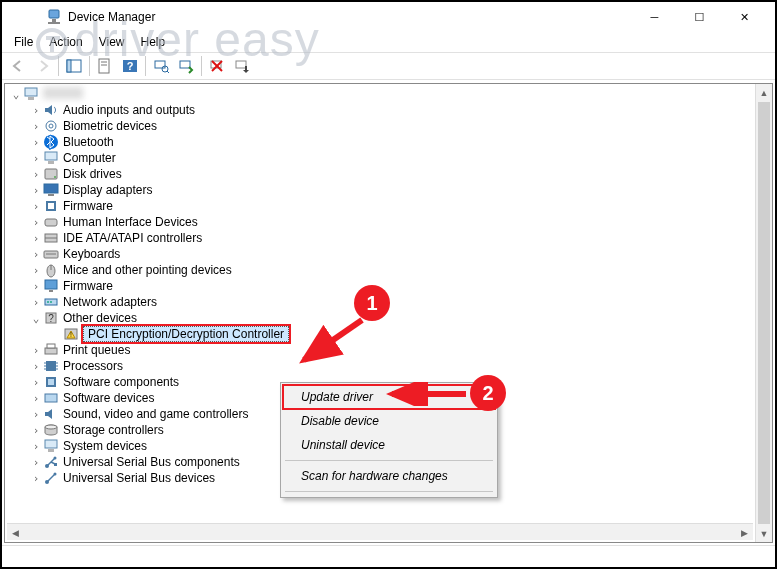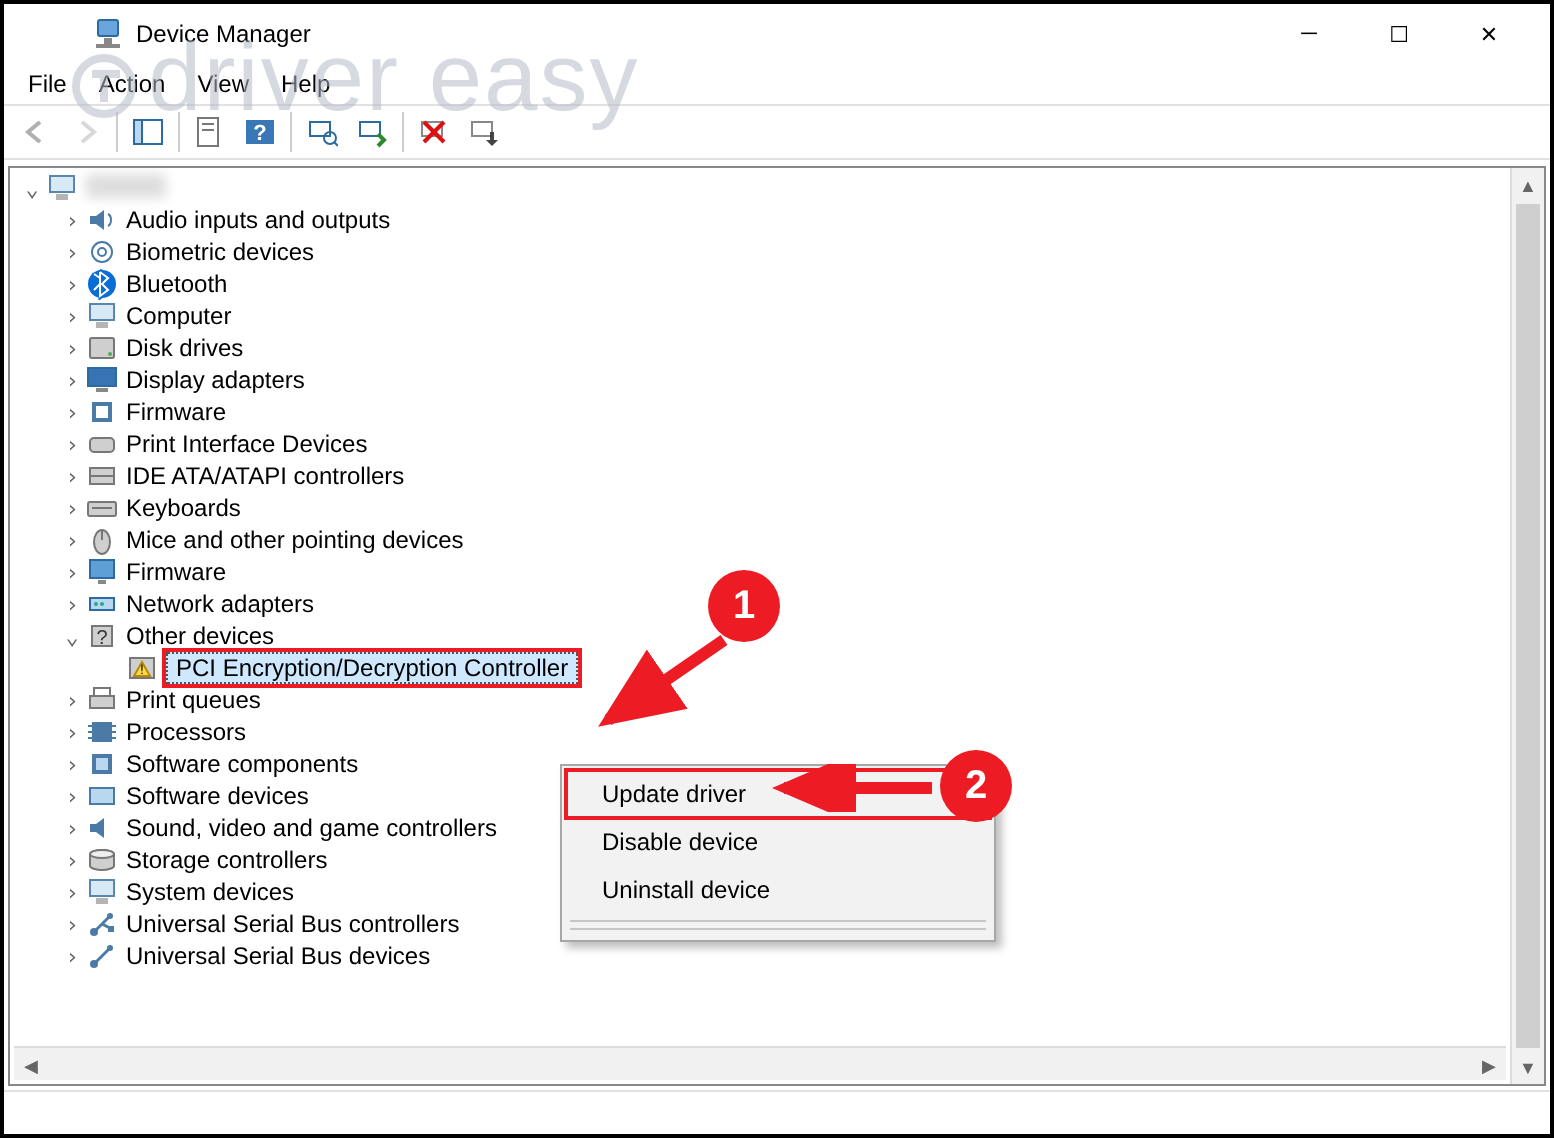--- a/index.html
+++ b/index.html
@@ -128,20 +128,21 @@
     border:1px solid #a7a7a7;
     box-shadow: 3px 3px 4px rgba(0,0,0,0.25);
     z-index: 5;
     padding: 2px;
   }
   .ctxmenu .citem {
     height: 24px;
     display:flex; align-items:center;
     padding: 0 18px;
     font-size: 12px;
+    font-style: italic;
   }
   .ctxmenu .citem.bold { font-weight: bold; }
   .ctxmenu .csep { height:1px; background:#c6c6c6; margin:3px 2px; }
   .ctxmenu .citem.hl { outline:2px solid #ed1c24; outline-offset:-1px;}
   
   .statusbar {
     height:22px; border-top:1px solid #e1e1e1;
     display:flex; align-items:center; padding:0 6px;
   }
   
@@ -350,21 +351,21 @@
             </span>
             <span class="label">Firmware</span>
           </div>
           <div class="node indent-1">
             <span class="expander">›</span>
             <span class="devicon">
               <svg width="16" height="16" viewBox="0 0 16 16">
                 <rect x="2" y="5" width="12" height="7" rx="2" fill="#cfcfcf" stroke="#777"></rect>
               </svg>
             </span>
-            <span class="label">Print Interface Devices</span>
+            <span class="label">Human Interface Devices</span>
           </div>
           <div class="node indent-1">
             <span class="expander">›</span>
             <span class="devicon">
               <svg width="16" height="16" viewBox="0 0 16 16">
                 <rect x="2" y="4" width="12" height="8" fill="#cfcfcf" stroke="#777"></rect>
                 <line x1="2" y1="8" x2="14" y2="8" stroke="#777"></line>
               </svg>
             </span>
             <span class="label">IDE ATA/ATAPI controllers</span>
@@ -508,21 +509,21 @@
             <span class="expander">›</span>
             <span class="devicon">
               <svg width="16" height="16" viewBox="0 0 16 16">
                 <circle cx="4" cy="12" r="2" fill="#4a7aa5"></circle>
                 <line x1="4" y1="12" x2="12" y2="4" stroke="#4a7aa5" stroke-width="1.5"></line>
                 <circle cx="12" cy="4" r="1.5" fill="#4a7aa5"></circle>
                 <line x1="8" y1="8" x2="12" y2="10" stroke="#4a7aa5" stroke-width="1.5"></line>
                 <rect x="11" y="9" width="3" height="3" fill="#4a7aa5"></rect>
               </svg>
             </span>
-            <span class="label">Universal Serial Bus controllers</span>
+            <span class="label">Universal Serial Bus components</span>
           </div>
           <div class="node indent-1">
             <span class="expander">›</span>
             <span class="devicon">
               <svg width="16" height="16" viewBox="0 0 16 16">
                 <circle cx="4" cy="12" r="2" fill="#4a7aa5"></circle>
                 <line x1="4" y1="12" x2="12" y2="4" stroke="#4a7aa5" stroke-width="1.5"></line>
                 <circle cx="12" cy="4" r="1.5" fill="#4a7aa5"></circle>
               </svg>
             </span>
@@ -544,20 +545,21 @@
   </div>
 </div>
 
 <div class="statusbar"></div>
 
 <div class="ctxmenu">
   <div class="citem hl">Update driver</div>
   <div class="citem">Disable device</div>
   <div class="citem">Uninstall device</div>
   <div class="csep"></div>
+  <div class="citem">Scan for hardware changes</div>
   <div class="csep"></div>
 </div>
 
 <div class="anno-circle" style="left:352px; top:283px;">
     <span>1</span>
   </div>
 <svg class="arrow" style="left:288px;top:312px;" width="80" height="60">
   <defs>
       <marker id="ah1" markerWidth="8" markerHeight="8" refX="6" refY="3" orient="auto">
         <path d="M0,0 L7,3 L0,6 Z" fill="#ed1c24"></path>

